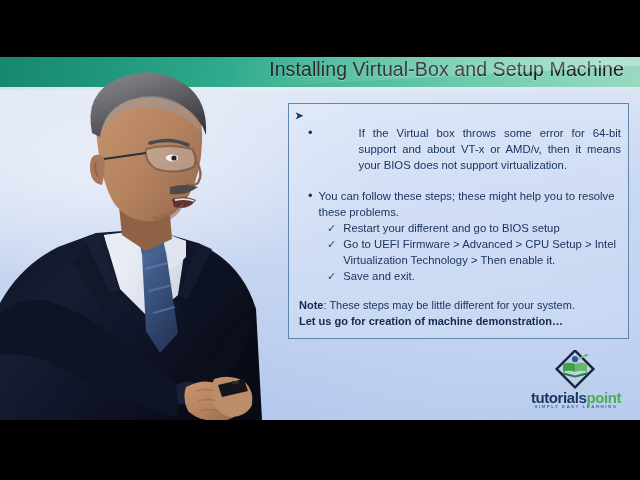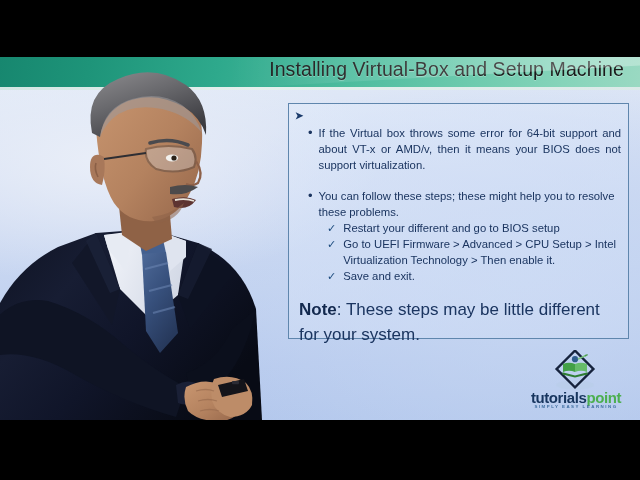--- a/index.html
+++ b/index.html
@@ -149,21 +149,21 @@
     margin-left: 13px;
     margin-top: 2px;
   }
   .dot-bullet {
     flex: 0 0 auto;
     font-size: 13px;
     line-height: 1.18;
     color: #1b3560;
   }
   .dot-text { flex: 1 1 auto; }
-  .justify { text-align: justify; text-align-last: left; }
+  .justify { text-align: justify; text-align-last: left; margin-left: 40px; }
 
   
   .check-item {
     display: flex;
     align-items: flex-start;
     gap: 7px;
     font-size: 11.3px;
     line-height: 1.38;
     color: #1b3560;
     margin-left: 32px;
@@ -173,21 +173,21 @@
     flex: 0 0 auto;
     color: #1b4a7d;
     font-size: 11px;
     line-height: 1.3;
   }
   .check-text { flex: 1 1 auto; }
   .spacer-md { height: 13px; }
 
   
   .note-line {
-    font-size: 17px;
+    font-size: 11px;
     line-height: 1.45;
     color: #1b3560;
     margin-left: 4px;
   }
   .note-line.strong { font-weight: bold; color: #13294e; }
   .note-label { font-weight: bold; color: #13294e; }
 
   
   #logo {
     position: absolute;
@@ -287,20 +287,21 @@
       <div class="check-item">
         <span class="check-bullet">✓</span>
         <span class="check-text">Save and exit.</span>
       </div>
 
       <div class="spacer-md"></div>
 
       <div class="note-line">
         <span class="note-label">Note</span><span>: </span><span>These steps may be little different for your system.</span>
       </div>
+      <div class="note-line strong">Let us go for creation of machine demonstration…</div>
     </div>
 
     <div id="logo">
       <div id="logo-mark">
         <svg width="50" height="42" viewBox="0 0 50 42">
           <ellipse cx="25" cy="35" rx="19" ry="4.6" fill="#b9cdea" opacity="0.75"></ellipse>
           <g transform="translate(25,19) rotate(45) translate(-13,-13)">
             <rect x="0" y="0" width="26" height="26" fill="none" stroke="#16233d" stroke-width="2.4"></rect>
           </g>
           <path d="M13 22 L13 14 Q19 11.5 25 14 L25 22 Q19 19.5 13 22 Z" fill="#43a047"></path>

